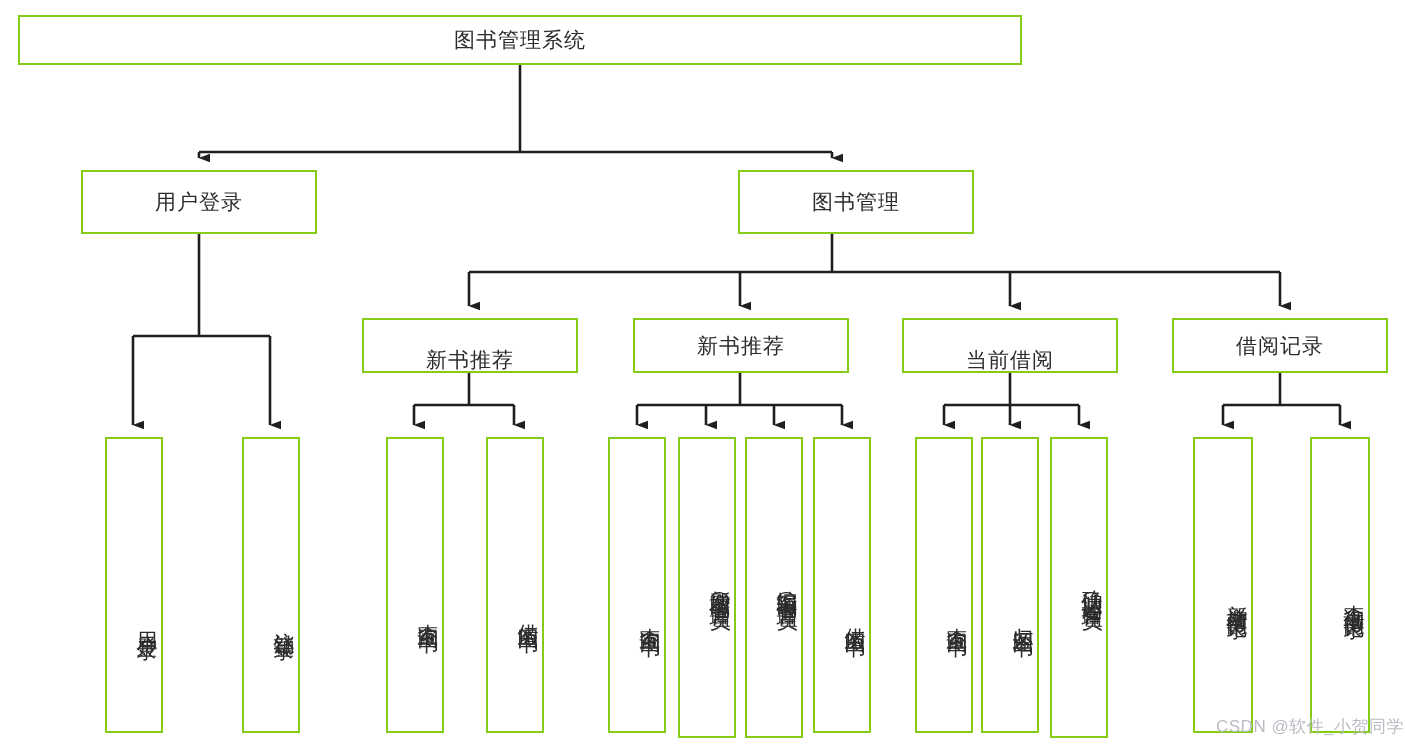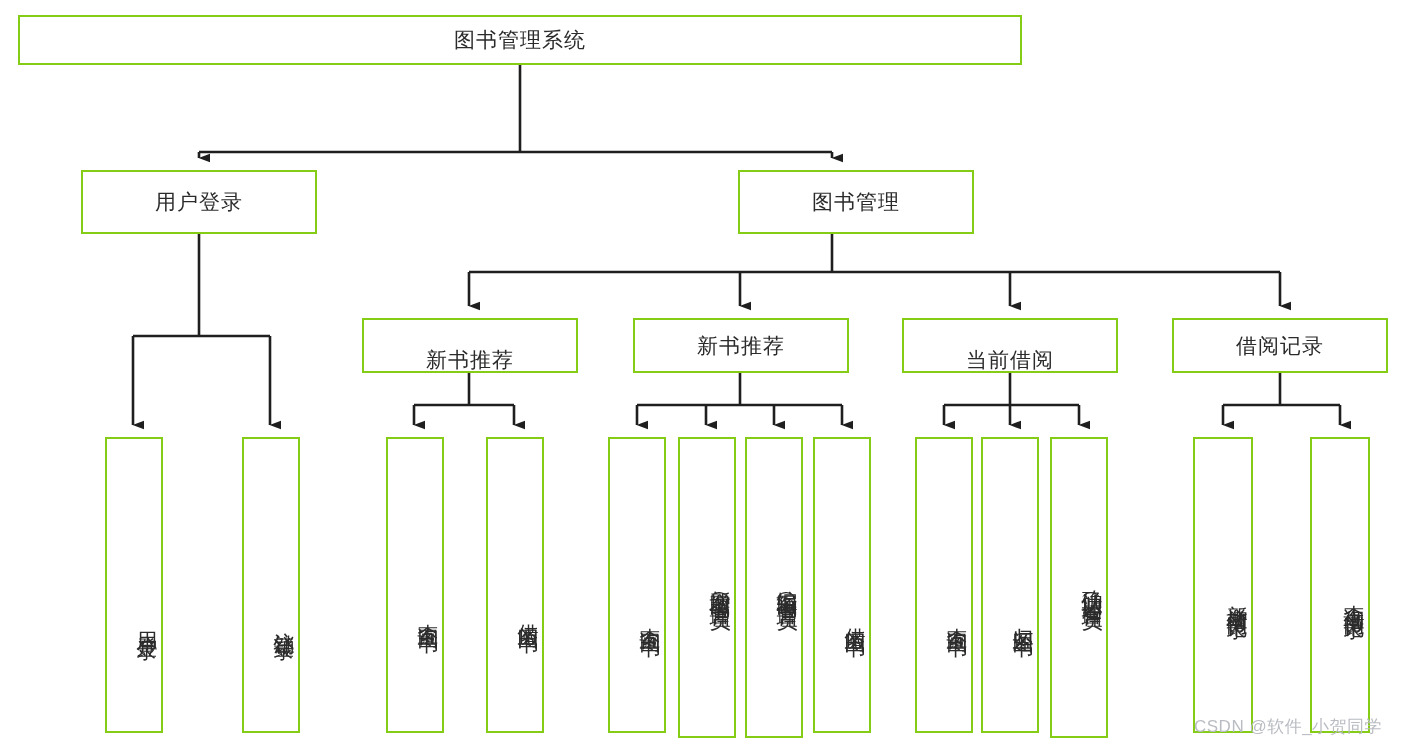--- a/index.html
+++ b/index.html
@@ -46,20 +46,21 @@
     fill:none;
   }
   .arrowhead{fill:#1f1f1f;}
   .watermark{
     position:absolute;
     font-size:17px;
     color:#b9bcc2;
     letter-spacing:0.5px;
     white-space:nowrap;
     user-select:none;
+    padding-left:22px;
   }
 </style>
 </head>
 <body>
 
 <div id="canvas">
 
   <svg id="edges" viewBox="0 0 1405 747">
     <defs>
       <marker id="arrow" viewBox="0 0 10 12" refX="5" refY="11.2" markerWidth="10" markerHeight="12" orient="auto-start-reverse" markerUnits="userSpaceOnUse">

